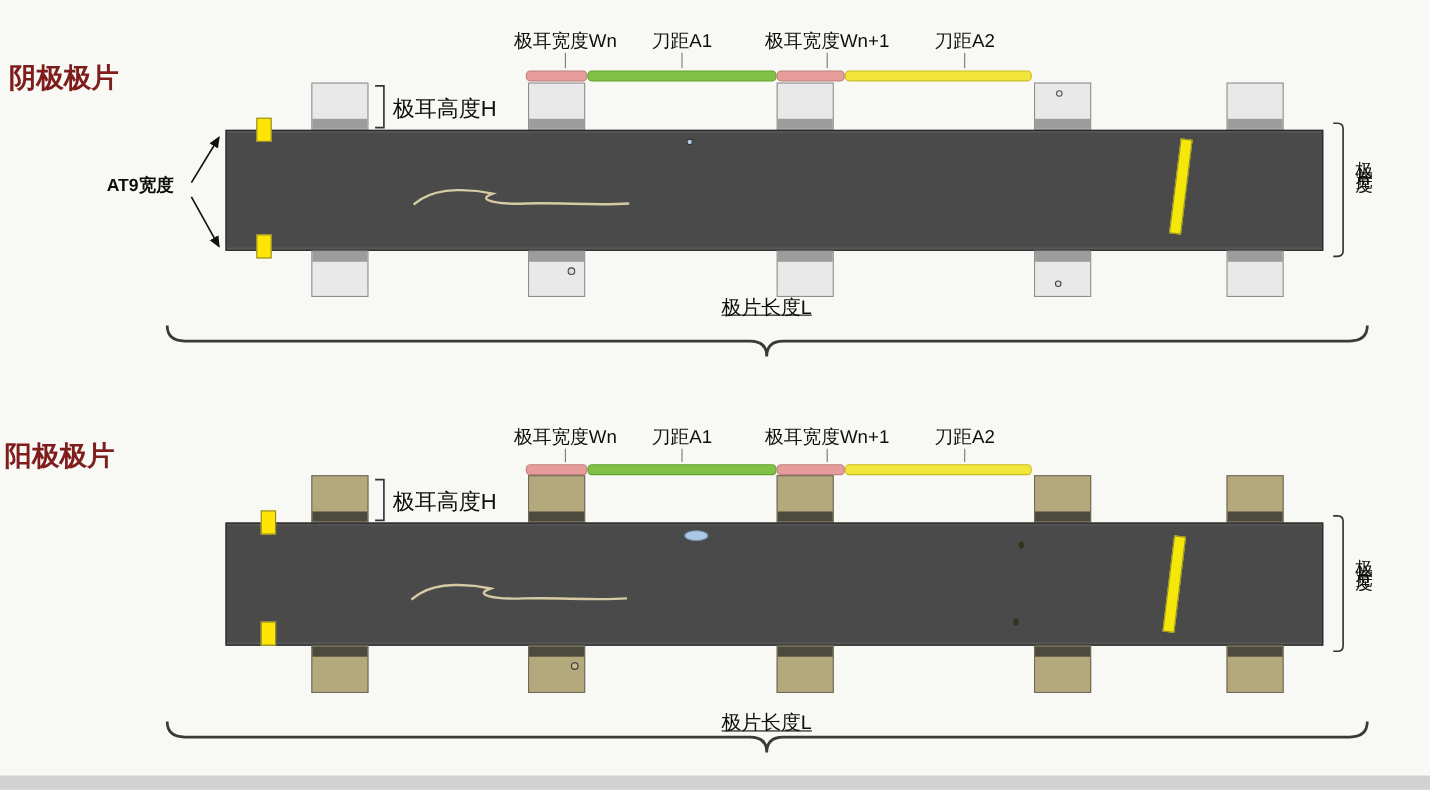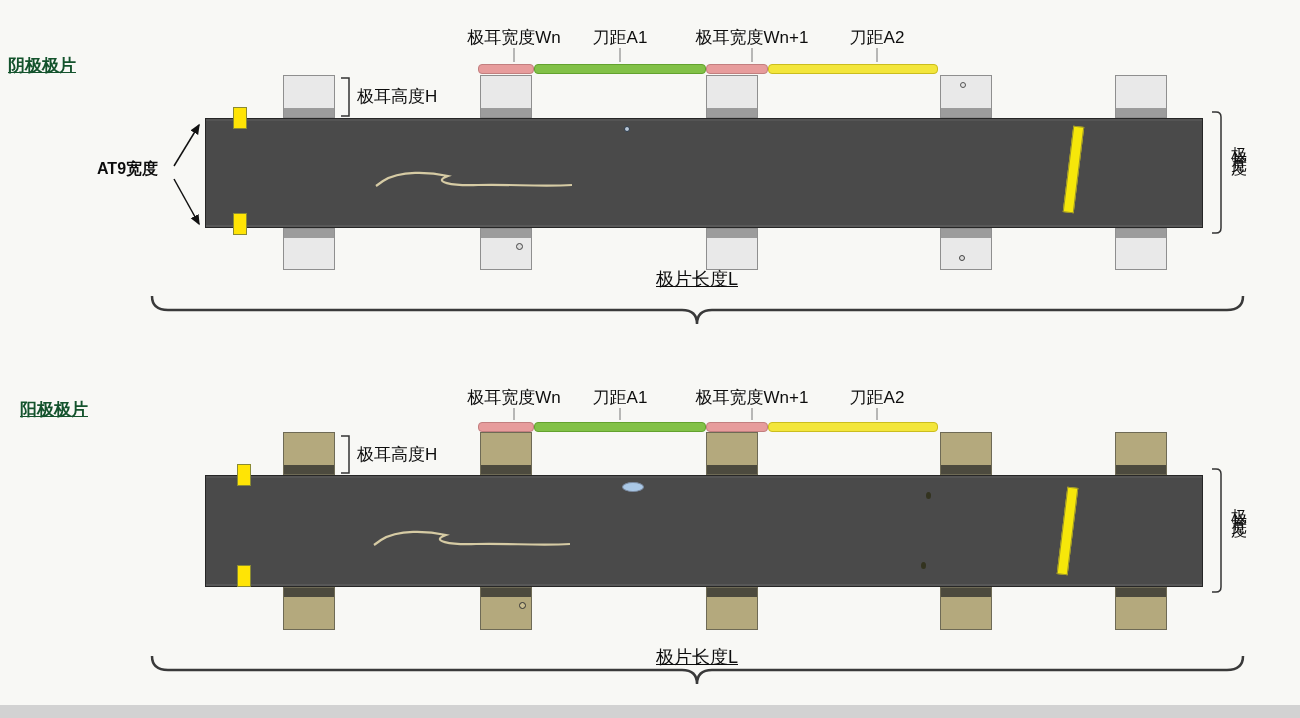--- a/index.html
+++ b/index.html
@@ -3,23 +3,23 @@
 <meta charset="utf-8">
 <style>
   html,body { margin:0; padding:0; }
   body {
     width:1300px; height:718px; position:relative; overflow:hidden;
     background:#f8f8f5;
     font-family:"Liberation Sans","DejaVu Sans",sans-serif;
     color:#111;
   }
   .diagram { position:absolute; left:0; width:1300px; }
-  .title { position:absolute; font-size:17px; font-weight:700; color:#14532d; white-space:nowrap;text-decoration:underline; }
+  .title { position:absolute; font-size:25px; font-weight:700; color:#7f1d1d; white-space:nowrap; }
   .lbl { position:absolute; font-size:17px; color:#0d0d0d; white-space:nowrap; transform:translateX(-50%); }
-  .lbl-plain { position:absolute; font-size:17px; color:#0d0d0d; white-space:nowrap; }
+  .lbl-plain { position:absolute; font-size:20px; color:#0d0d0d; white-space:nowrap; }
   .lbl-bold { font-weight:700; font-size:16px; }
   .len-lbl { font-size:18px;text-decoration:underline; }
   .vtext { position:absolute; writing-mode:vertical-rl; font-size:16px; letter-spacing:4px; color:#0d0d0d; }
 
   .strip { position:absolute; left:205px; width:998px; background:#4a4a4a; border:1px solid #262626; box-sizing:border-box;
            box-shadow: inset 0 2px 0 rgba(255,255,255,0.06), inset 0 -2px 0 rgba(255,255,255,0.08); }
 
   .tab { position:absolute; width:52px; box-sizing:border-box; border:1px solid #8f8f8f; }
   .tab.c { background:#e9e9e9; border-color:#8f8f8f; }
   .tab.a { background:#b4a97d; border-color:#6e6a55; }
@@ -127,21 +127,21 @@
     <path d="M1212,112 H1216 Q1221,112 1221,117 V228 Q1221,233 1216,233 H1212" stroke="#333" stroke-width="1.5" fill="none"></path>
 
     <path d="M152,296 Q152,310 168,310 L682,310 Q697,310 697,324 Q697,310 712,310 L1227,310 Q1243,310 1243,296" stroke="#3a3a3a" stroke-width="2.5" fill="none"></path>
 
     <path d="M376,186 L383,181 C400,170 430,172 448,176 C431,182 452,186 478,185 C510,184 540,187 572,185" stroke="#d6cba4" stroke-width="2.2" fill="none"></path>
   </svg>
 </div>
 
 <div class="diagram" style="top:356px; height:362px;">
 
-  <div class="title" style="left:20px; top:42px;">阳极极片</div>
+  <div class="title" style="left:4px; top:42px;">阳极极片</div>
 
   <div class="lbl" style="left:514px; top:30px;">极耳宽度Wn</div>
   <div class="lbl" style="left:620px; top:30px;">刀距A1</div>
   <div class="lbl" style="left:752px; top:30px;">极耳宽度Wn+1</div>
   <div class="lbl" style="left:877px; top:30px;">刀距A2</div>
 
   <div class="bar pink" style="left:478px; top:66px; width:56px;"></div>
   <div class="bar green" style="left:534px; top:66px; width:172px;"></div>
   <div class="bar pink" style="left:706px; top:66px; width:62px;"></div>
   <div class="bar yellow" style="left:768px; top:66px; width:170px;"></div>

